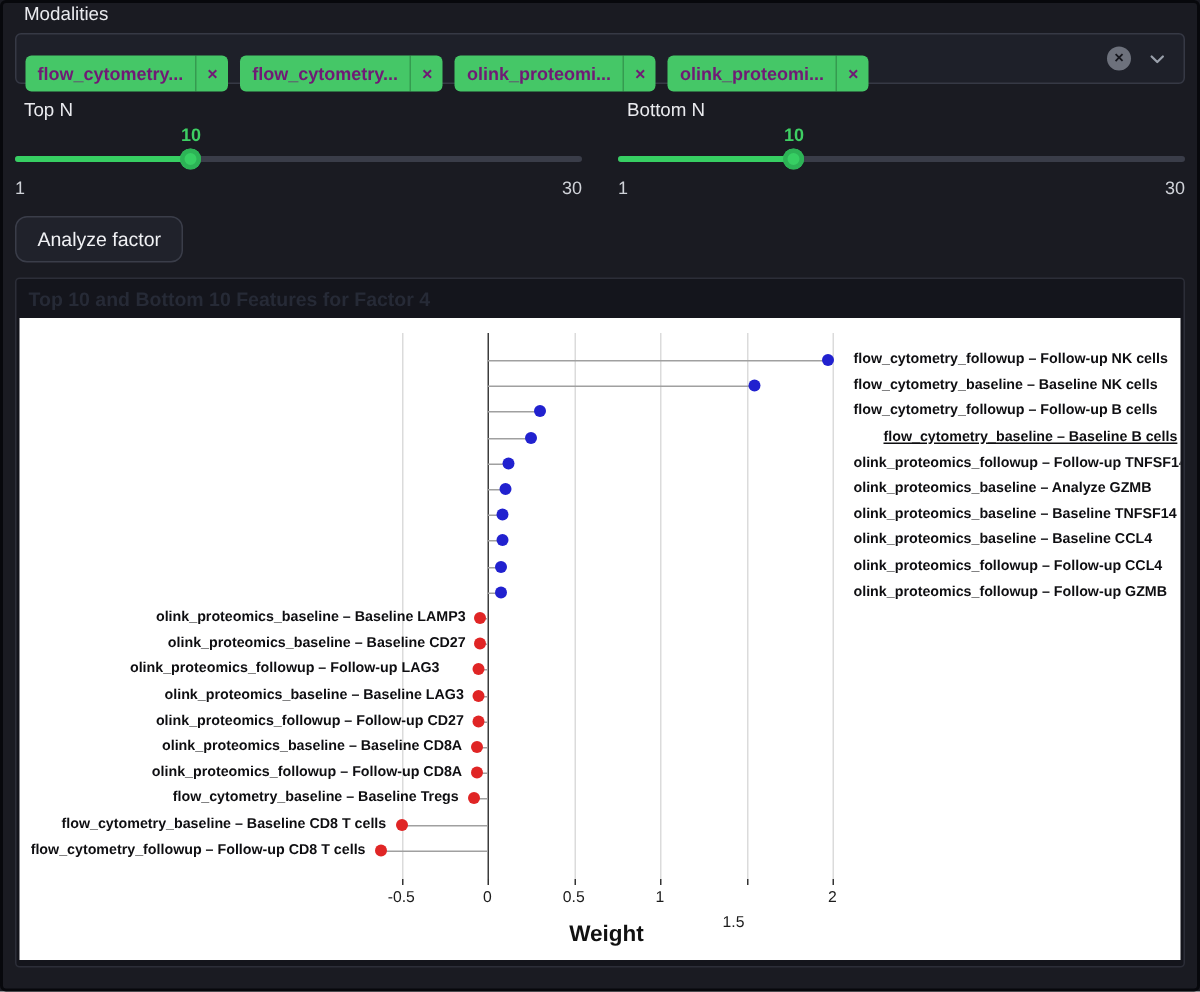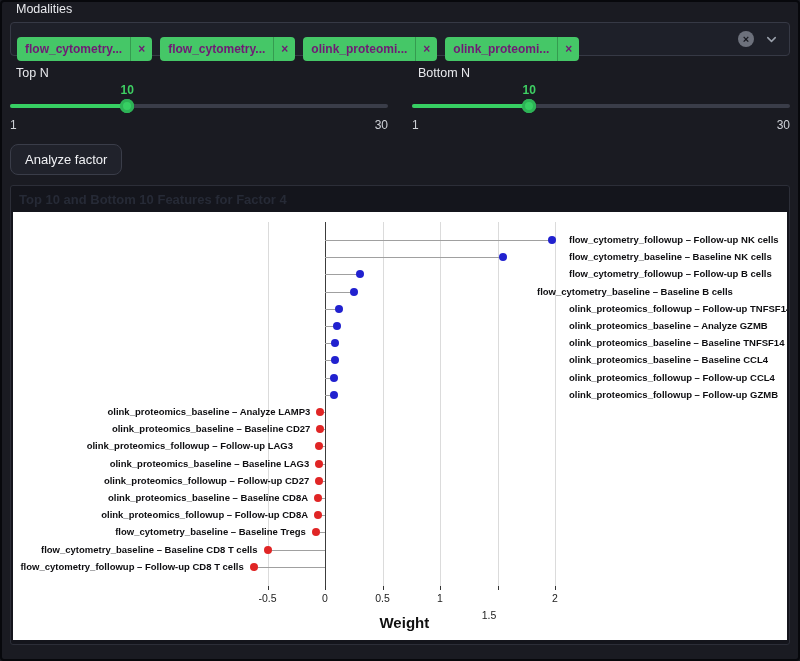--- a/index.html
+++ b/index.html
@@ -160,42 +160,42 @@
         <div class="dot" style="left: 534.55px; top: 24px; background: rgb(33, 33, 207);"></div>
         <div class="clabel" style="top: 22px; left: 556px;">flow_cytometry_followup – Follow-up NK cells</div>
         <div class="stem" style="left: 312px; width: 178.25px; top: 45.2px;"></div>
         <div class="dot" style="left: 486.25px; top: 41.2px; background: rgb(33, 33, 207);"></div>
         <div class="clabel" style="top: 39.2px; left: 556px;">flow_cytometry_baseline – Baseline NK cells</div>
         <div class="stem" style="left: 312px; width: 34.5px; top: 62.4px;"></div>
         <div class="dot" style="left: 342.5px; top: 58.4px; background: rgb(33, 33, 207);"></div>
         <div class="clabel" style="top: 56.4px; left: 556px;">flow_cytometry_followup – Follow-up B cells</div>
         <div class="stem" style="left: 312px; width: 28.75px; top: 79.6px;"></div>
         <div class="dot" style="left: 336.75px; top: 75.6px; background: rgb(33, 33, 207);"></div>
-        <div class="clabel" style="top: 73.6px; left: 524px;">flow_cytometry_baseline – Baseline B cells</div>
+        <div class="clabel" style="top: 73.6px; left: 576px; text-decoration: underline;">flow_cytometry_baseline – Baseline B cells</div>
         <div class="stem" style="left: 312px; width: 13.8px; top: 96.8px;"></div>
         <div class="dot" style="left: 321.8px; top: 92.8px; background: rgb(33, 33, 207);"></div>
         <div class="clabel" style="top: 90.8px; left: 556px;">olink_proteomics_followup – Follow-up TNFSF14</div>
         <div class="stem" style="left: 312px; width: 11.5px; top: 114px;"></div>
         <div class="dot" style="left: 319.5px; top: 110px; background: rgb(33, 33, 207);"></div>
         <div class="clabel" style="top: 108px; left: 556px;">olink_proteomics_baseline – Analyze GZMB</div>
         <div class="stem" style="left: 312px; width: 10.35px; top: 131.2px;"></div>
         <div class="dot" style="left: 318.35px; top: 127.2px; background: rgb(33, 33, 207);"></div>
         <div class="clabel" style="top: 125.2px; left: 556px;">olink_proteomics_baseline – Baseline TNFSF14</div>
         <div class="stem" style="left: 312px; width: 10.35px; top: 148.4px;"></div>
         <div class="dot" style="left: 318.35px; top: 144.4px; background: rgb(33, 33, 207);"></div>
         <div class="clabel" style="top: 142.4px; left: 556px;">olink_proteomics_baseline – Baseline CCL4</div>
         <div class="stem" style="left: 312px; width: 9.2px; top: 165.6px;"></div>
         <div class="dot" style="left: 317.2px; top: 161.6px; background: rgb(33, 33, 207);"></div>
         <div class="clabel" style="top: 159.6px; left: 556px;">olink_proteomics_followup – Follow-up CCL4</div>
         <div class="stem" style="left: 312px; width: 9.2px; top: 182.8px;"></div>
         <div class="dot" style="left: 317.2px; top: 178.8px; background: rgb(33, 33, 207);"></div>
         <div class="clabel" style="top: 176.8px; left: 556px;">olink_proteomics_followup – Follow-up GZMB</div>
         <div class="stem" style="left: 307.4px; width: 4.6px; top: 200px;"></div>
         <div class="dot" style="left: 303.4px; top: 196px; background: rgb(224, 37, 37);"></div>
-        <div class="clabel" style="top: 194px; right: 476.6px;">olink_proteomics_baseline – Analyze LAMP3</div>
+        <div class="clabel" style="top: 194px; right: 476.6px;">olink_proteomics_baseline – Baseline LAMP3</div>
         <div class="stem" style="left: 307.4px; width: 4.6px; top: 217.2px;"></div>
         <div class="dot" style="left: 303.4px; top: 213.2px; background: rgb(224, 37, 37);"></div>
         <div class="clabel" style="top: 211.2px; right: 476.6px;">olink_proteomics_baseline – Baseline CD27</div>
         <div class="stem" style="left: 306.25px; width: 5.75px; top: 234.4px;"></div>
         <div class="dot" style="left: 302.25px; top: 230.4px; background: rgb(224, 37, 37);"></div>
         <div class="clabel" style="top: 228.4px; right: 494px;">olink_proteomics_followup – Follow-up LAG3</div>
         <div class="stem" style="left: 306.25px; width: 5.75px; top: 251.6px;"></div>
         <div class="dot" style="left: 302.25px; top: 247.6px; background: rgb(224, 37, 37);"></div>
         <div class="clabel" style="top: 245.6px; right: 477.75px;">olink_proteomics_baseline – Baseline LAG3</div>
         <div class="stem" style="left: 306.25px; width: 5.75px; top: 268.8px;"></div>

